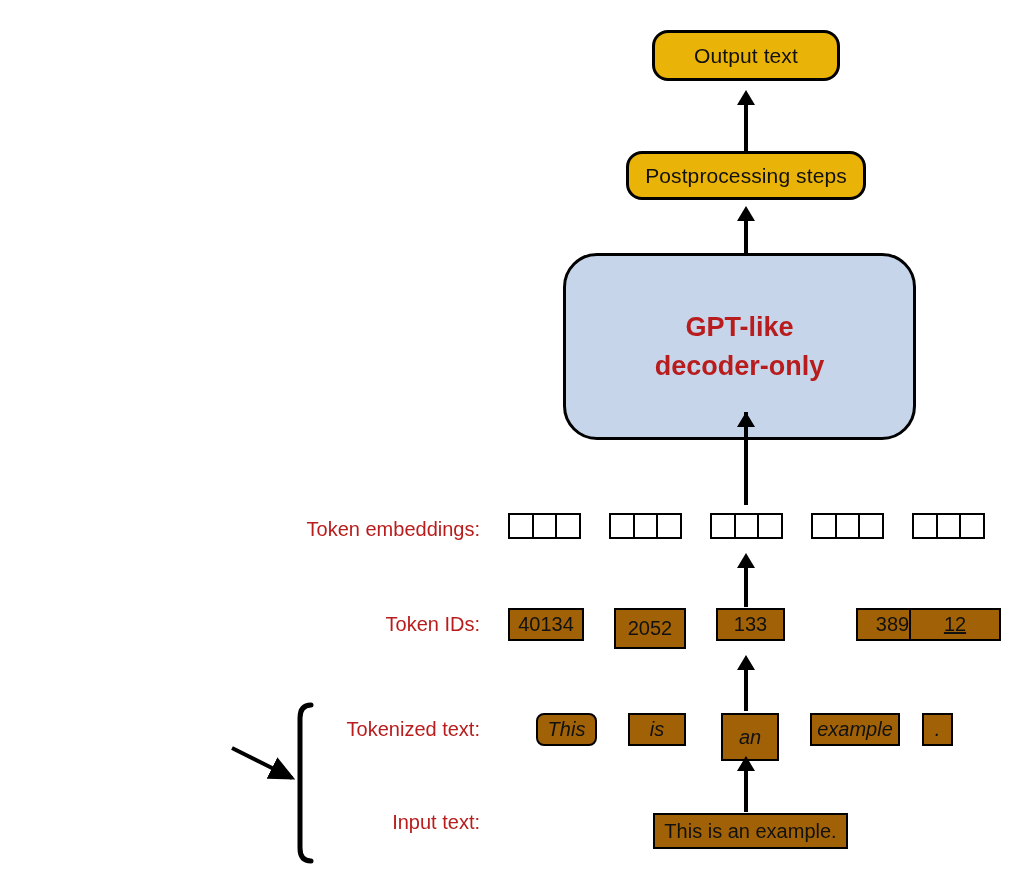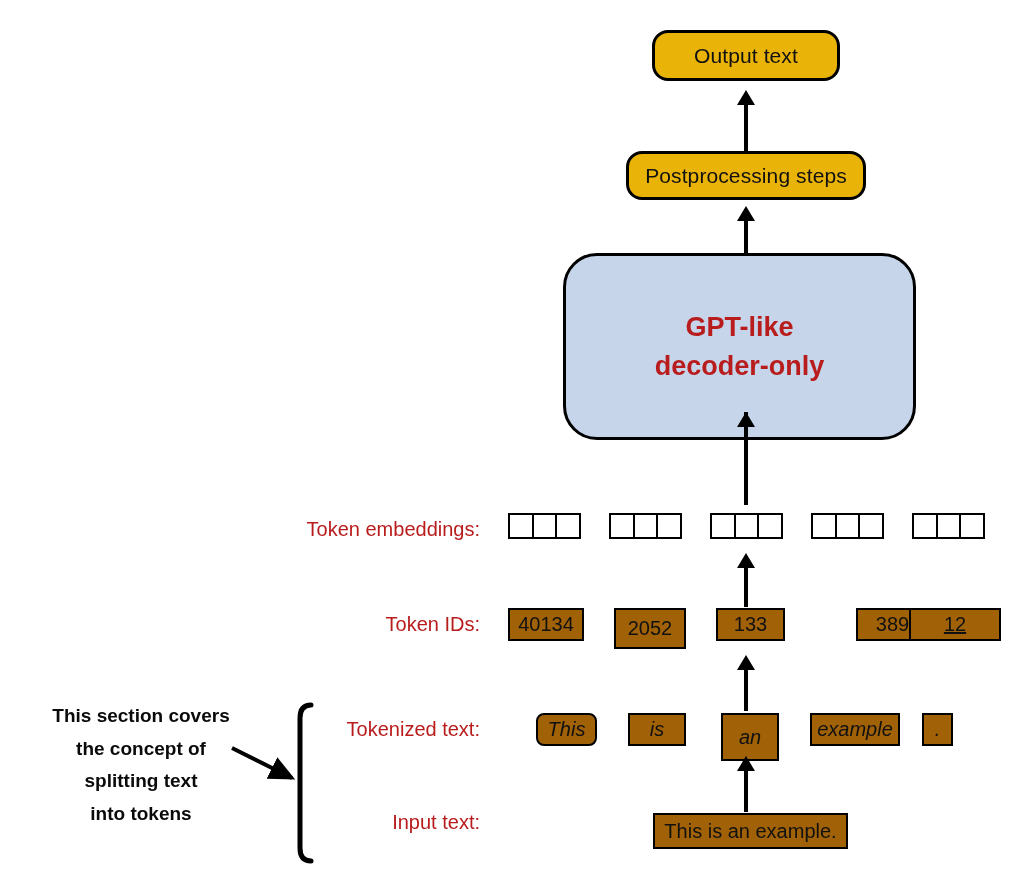--- a/index.html
+++ b/index.html
@@ -238,26 +238,20 @@
   </div>
 
   <div class="abs row-label" style="left:200px; top:811px; width:280px;">Input text:</div>
 
   <div class="bracket" style="left:292px; top:702px; width:26px; height:162px;">
     <svg width="26" height="162" viewBox="0 0 26 162" xmlns="http://www.w3.org/2000/svg">
       <path d="M 19 3 Q 8 3 8 16 L 8 146 Q 8 159 19 159" fill="none" stroke="#000" stroke-width="5" stroke-linecap="round"></path>
     </svg>
   </div>
 
-  <div class="abs annotation" style="left:36px; top:700px; width:210px;">
-    <div>This section covers</div>
-    <div>the concept of</div>
-    <div>splitting text</div>
-    <div>into tokens</div>
-  </div>
 
   <div class="diag-arrow" style="left:230px; top:740px; width:80px; height:50px;">
     <svg width="80" height="50" viewBox="0 0 80 50" xmlns="http://www.w3.org/2000/svg">
       <defs>
         <marker id="ahead" markerWidth="7" markerHeight="7" refX="5.6" refY="3" orient="auto">
           <path d="M0,0 L6.5,3 L0,6 z" fill="#000"></path>
         </marker>
       </defs>
       <line x1="2" y1="8" x2="62" y2="38" stroke="#000" stroke-width="4" marker-end="url(#ahead)"></line>
     </svg>

